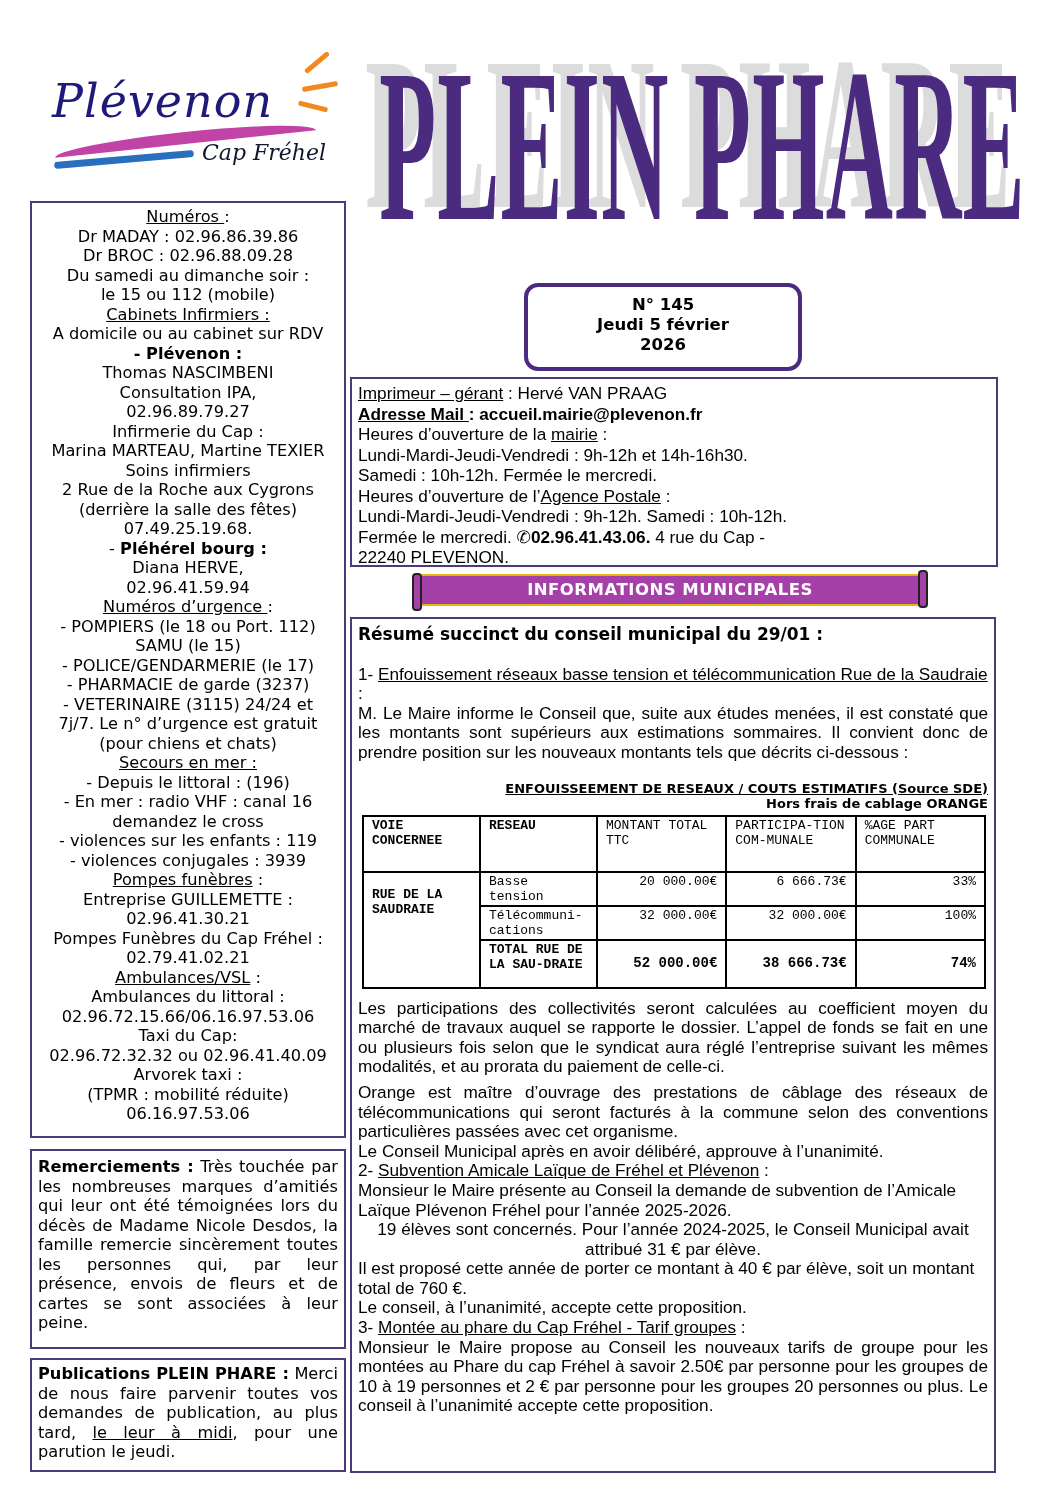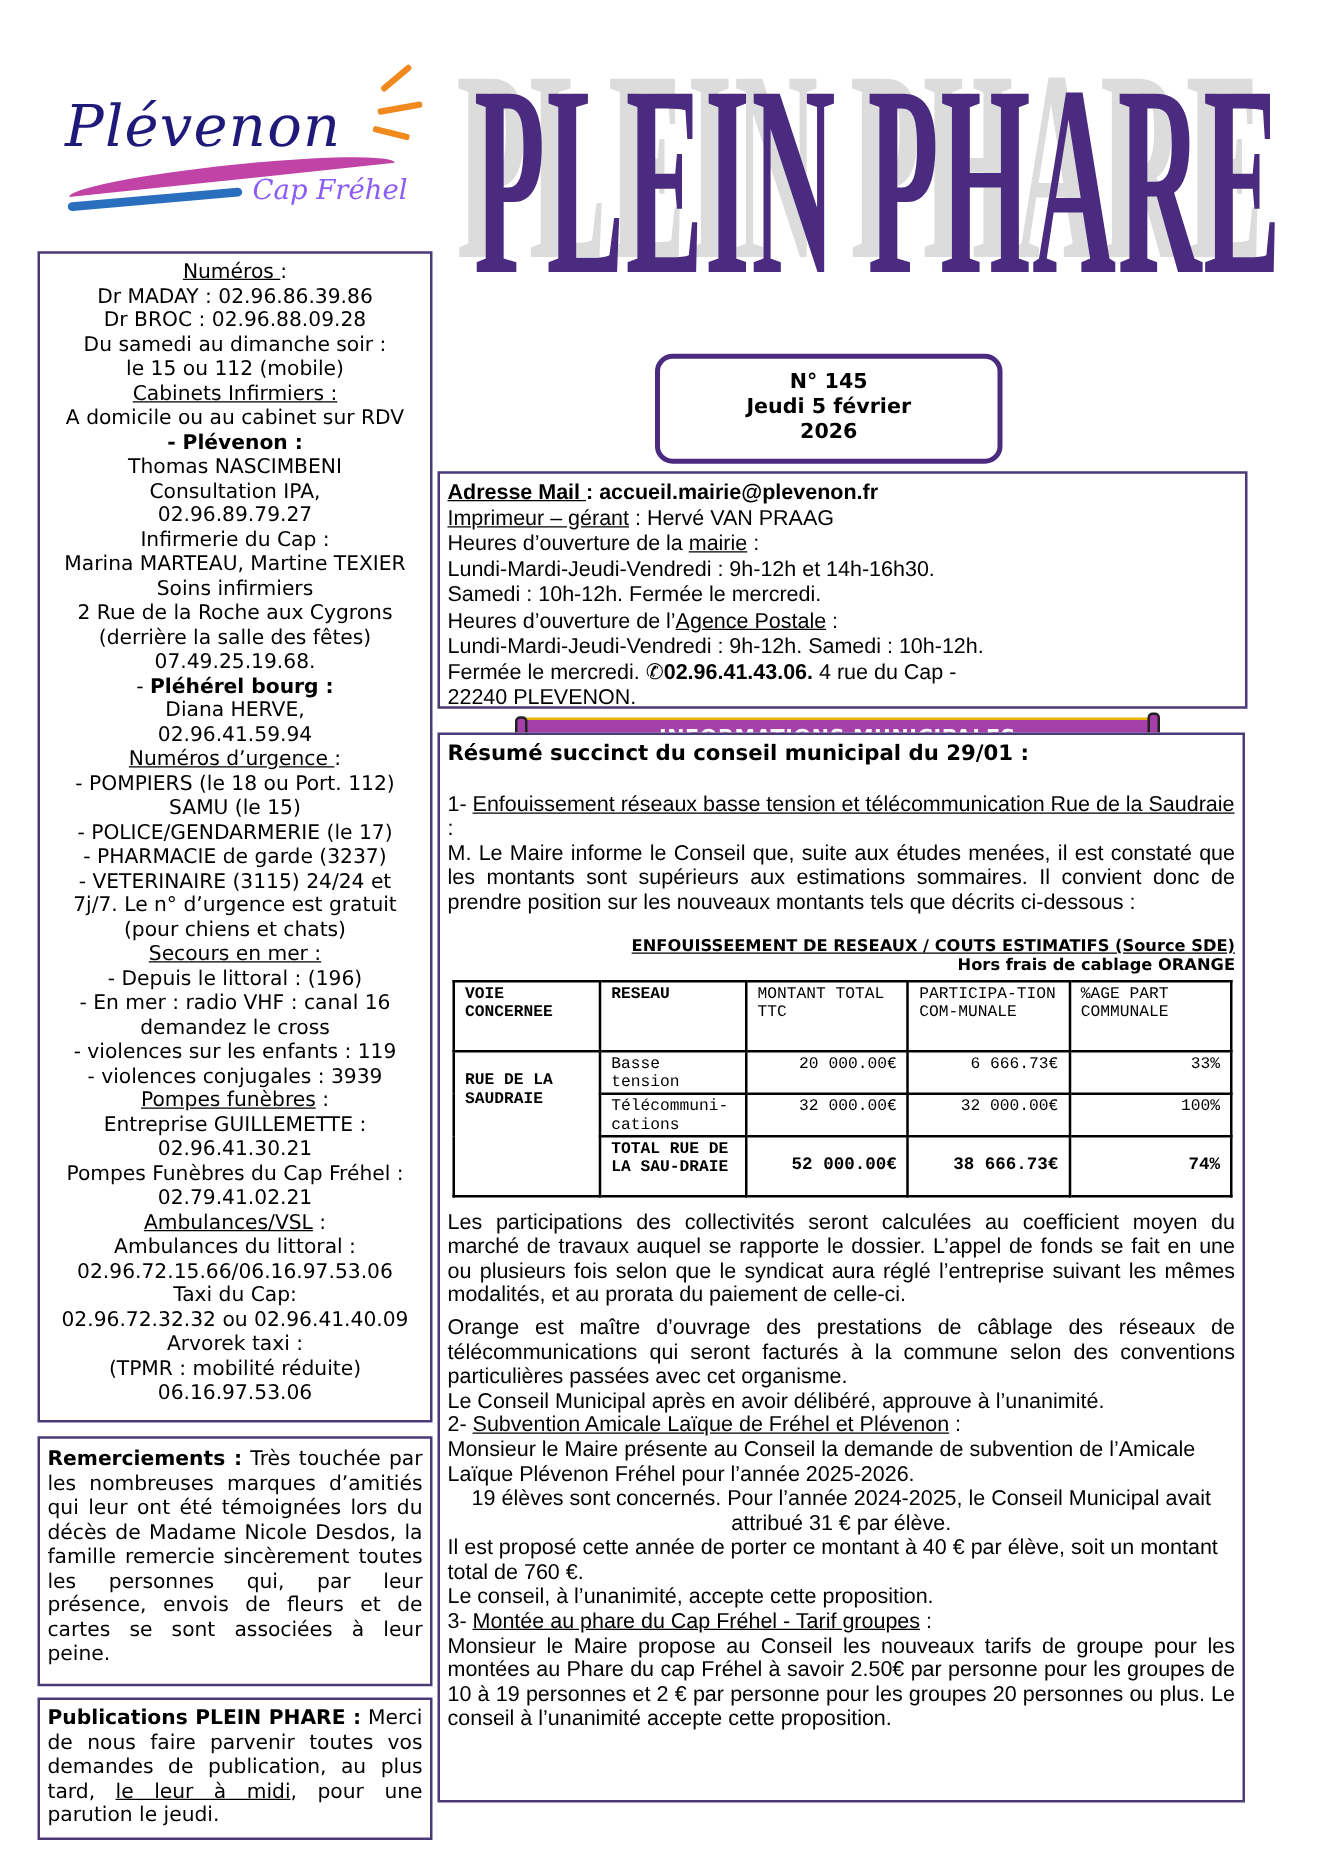--- a/index.html
+++ b/index.html
@@ -7,21 +7,21 @@
          font-family:"DejaVu Sans", sans-serif; color:#000; }
   .abs { position:absolute; }
   .u { text-decoration:underline; }
   .b { font-weight:bold; }
 
   
   #logo { left:40px; top:50px; width:310px; height:130px; }
   .logo-main { position:absolute; left:12px; top:24px; font-family:"DejaVu Serif", serif;
                font-style:italic; font-size:46px; color:#1f1a7a; letter-spacing:1px; }
   .logo-sub { position:absolute; left:162px; top:90px; font-family:"DejaVu Serif", serif;
-              font-style:italic; font-size:22px; color:#8b5cf6; }
+              font-style:italic; font-size:22px; color:#0f172a; }
   .swoosh-pink { position:absolute; left:14px; top:82px; width:262px; height:12px;
                  background:#c243a6; border-radius:50% 50% 0 0/100% 100% 0 0; transform:rotate(-6deg); }
   .swoosh-blue { position:absolute; left:14px; top:106px; width:140px; height:7px;
                  background:#2a6fbe; border-radius:4px; transform:rotate(-5deg); }
   .ray { position:absolute; height:5px; background:#f08a1e; border-radius:2px; }
 
   
   #masthead { left:370px; top:25px; width:665px; height:240px; }
   .mast-text { position:absolute; left:0; top:0; width:665px; height:240px;
                display:flex; align-items:center; justify-content:center;
@@ -54,21 +54,21 @@
   
   #banner { left:418px; top:574px; width:504px; height:32px; background:#a540a8;
             border:2px solid #eab308; border-radius:3px; box-sizing:border-box;
             color:#fff; font-weight:bold; font-size:16.5px; text-align:center; line-height:28px; letter-spacing:0.5px; }
   .curl-l { position:absolute; left:-8px; top:-3px; width:6px; height:34px; background:#a540a8;
             border:2px solid #222; border-radius:4px; }
   .curl-r { position:absolute; right:-8px; top:-6px; width:6px; height:34px; background:#a540a8;
             border:2px solid #222; border-radius:4px; }
 
   
-  #article { left:350px; top:586px; width:646px; height:856px; padding:6px 6px;
+  #article { left:350px; top:617px; width:646px; height:856px; padding:6px 6px;
              font-family:"Liberation Sans", sans-serif; font-size:17.2px; line-height:19.6px; }
   #article p { margin:0; text-align:justify; }
   .art-title { font-family:"DejaVu Sans", sans-serif; font-weight:bold; font-size:17px; margin-bottom:20px !important; }
   .tbl-title { text-align:right; font-family:"DejaVu Sans", sans-serif; font-weight:bold; font-size:13px; line-height:15px; margin-top:18px; }
   table#costs { border-collapse:collapse; margin:4px 0 10px 4px; width:624px;
                 font-family:Liberation Mono, monospace; font-size:13px; line-height:15px; }
   #costs td { border:2px solid #000; vertical-align:top; padding:1px 8px; }
   #costs .num { text-align:right; }
   #costs .hdr td { height:52px; }
   .justify-last-left { text-align:justify; text-align-last:left; }
@@ -151,22 +151,22 @@
   <span>Merci de nous faire parvenir toutes vos demandes de publication,  au plus tard, </span><span class="u">le leur à midi</span><span>, pour une parution le jeudi.</span>
 </div>
 
 <div id="issue" class="abs">
   <div>N° 145</div>
   <div>Jeudi 5 février</div>
   <div>2026</div>
 </div>
 
 <div id="info" class="box">
+  <span class="line"><span class="u">Imprimeur – gérant</span><span> : Hervé VAN PRAAG</span></span>
   <span class="line b"><span class="u">Adresse Mail </span><span>: accueil.mairie@plevenon.fr</span></span>
-  <span class="line"><span class="u">Imprimeur – gérant</span><span> : Hervé VAN PRAAG</span></span>
   <span class="line"><span>Heures d’ouverture de la </span><span class="u">mairie</span><span> :</span></span>
   <span class="line">Lundi-Mardi-Jeudi-Vendredi : 9h-12h et 14h-16h30.</span>
   <span class="line">Samedi : 10h-12h. Fermée le mercredi.</span>
   <span class="line"><span>Heures d’ouverture de l’</span><span class="u">Agence Postale</span><span> :</span></span>
   <span class="line">Lundi-Mardi-Jeudi-Vendredi : 9h-12h. Samedi : 10h-12h.</span>
   <span class="line"><span>Fermée le mercredi. </span><span>✆</span><span class="b">02.96.41.43.06.</span><span> 4 rue du Cap -</span></span>
   <span class="line">22240 PLEVENON.</span>
 </div>
 
 <div id="banner" class="abs">

